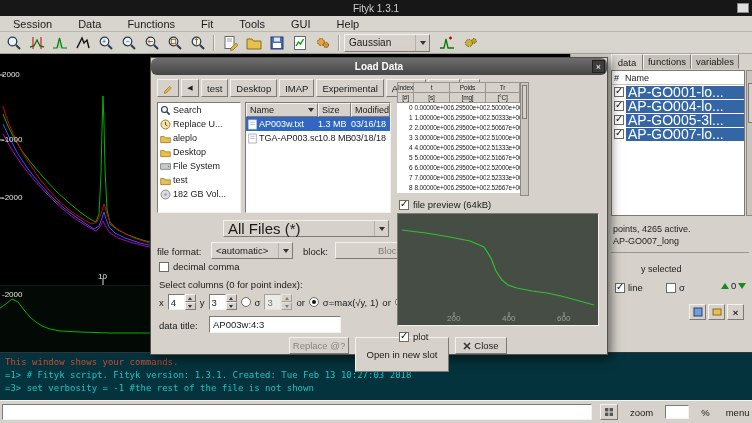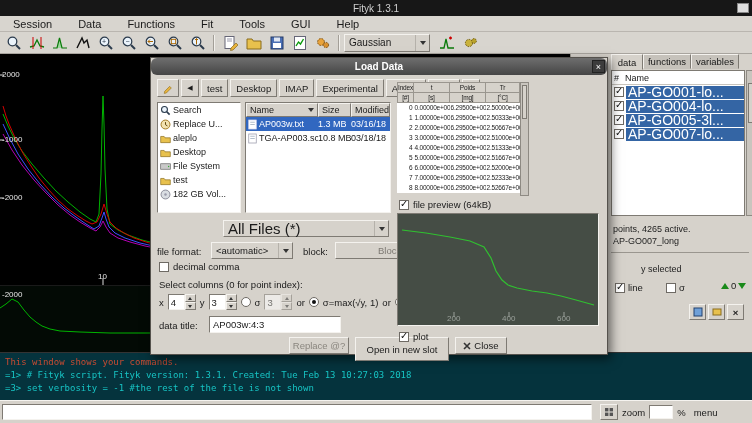--- a/index.html
+++ b/index.html
@@ -305,21 +305,21 @@
   </div>
 
   <div class="abs console">
     <div class="banner">This window shows your commands.</div>
     <div class="cline">=1&gt; # Fityk script. Fityk version: 1.3.1. Created: Tue Feb 13 10:27:03 2018</div>
     <div class="cline">=3&gt; set verbosity = -1 #the rest of the file is not shown</div>
   </div>
 
   <div class="abs statusbar">
     <div class="sunken" style="margin-left:2px; width:590px; height:16px;"></div>
-    <div style="margin-left:8px; display:flex; align-items:center; gap:4px;">
+    <div style="margin-left:8px; display:flex; align-items:center; gap:12px;">
       <span class="btn" style="width:18px; height:16px;">
           <svg width="10" height="10" viewBox="0 0 10 10">
             <rect x="1" y="1" width="3.4" height="3.4" fill="#555"></rect>
             <rect x="5.6" y="1" width="3.4" height="3.4" fill="#555"></rect>
             <rect x="1" y="5.6" width="3.4" height="3.4" fill="#555"></rect>
             <rect x="5.6" y="5.6" width="3.4" height="3.4" fill="#555"></rect>
           </svg>
         </span>
       <span class="label">zoom</span>
       <span class="sunken" style="width:24px; height:14px; display:inline-block;"></span>
@@ -515,21 +515,21 @@
     </div>
 
     <span class="label abs" style="left:8px; top:262px;">data title:</span>
     <div class="sunken abs" style="left:58px; top:258px; width:132px; height:17px; display:flex; align-items:center; padding-left:3px; font-size:9.5px;">
       <span>AP003w:4:3</span>
     </div>
 
     <span class="btn disabled abs" style="left:138px; top:279px; width:60px; height:17px;">
         <span>Replace @?</span>
       </span>
-    <span class="btn abs" style="left:204px; top:279px; width:94px; height:24px;">
+    <span class="btn abs" style="left:204px; top:279px; width:94px; height:35px;">
         <span>Open in new slot</span>
       </span>
     <span class="btn abs" style="left:304px; top:279px; width:52px; height:17px; gap:3px;">
       <svg width="8" height="8" viewBox="0 0 8 8">
           <path d="M1,1 L7,7 M7,1 L1,7" stroke="#333" stroke-width="1.6"></path>
         </svg>
       <span>Close</span>
     </span>
 
     <table class="ptable abs" style="left:246px; top:24px;">

